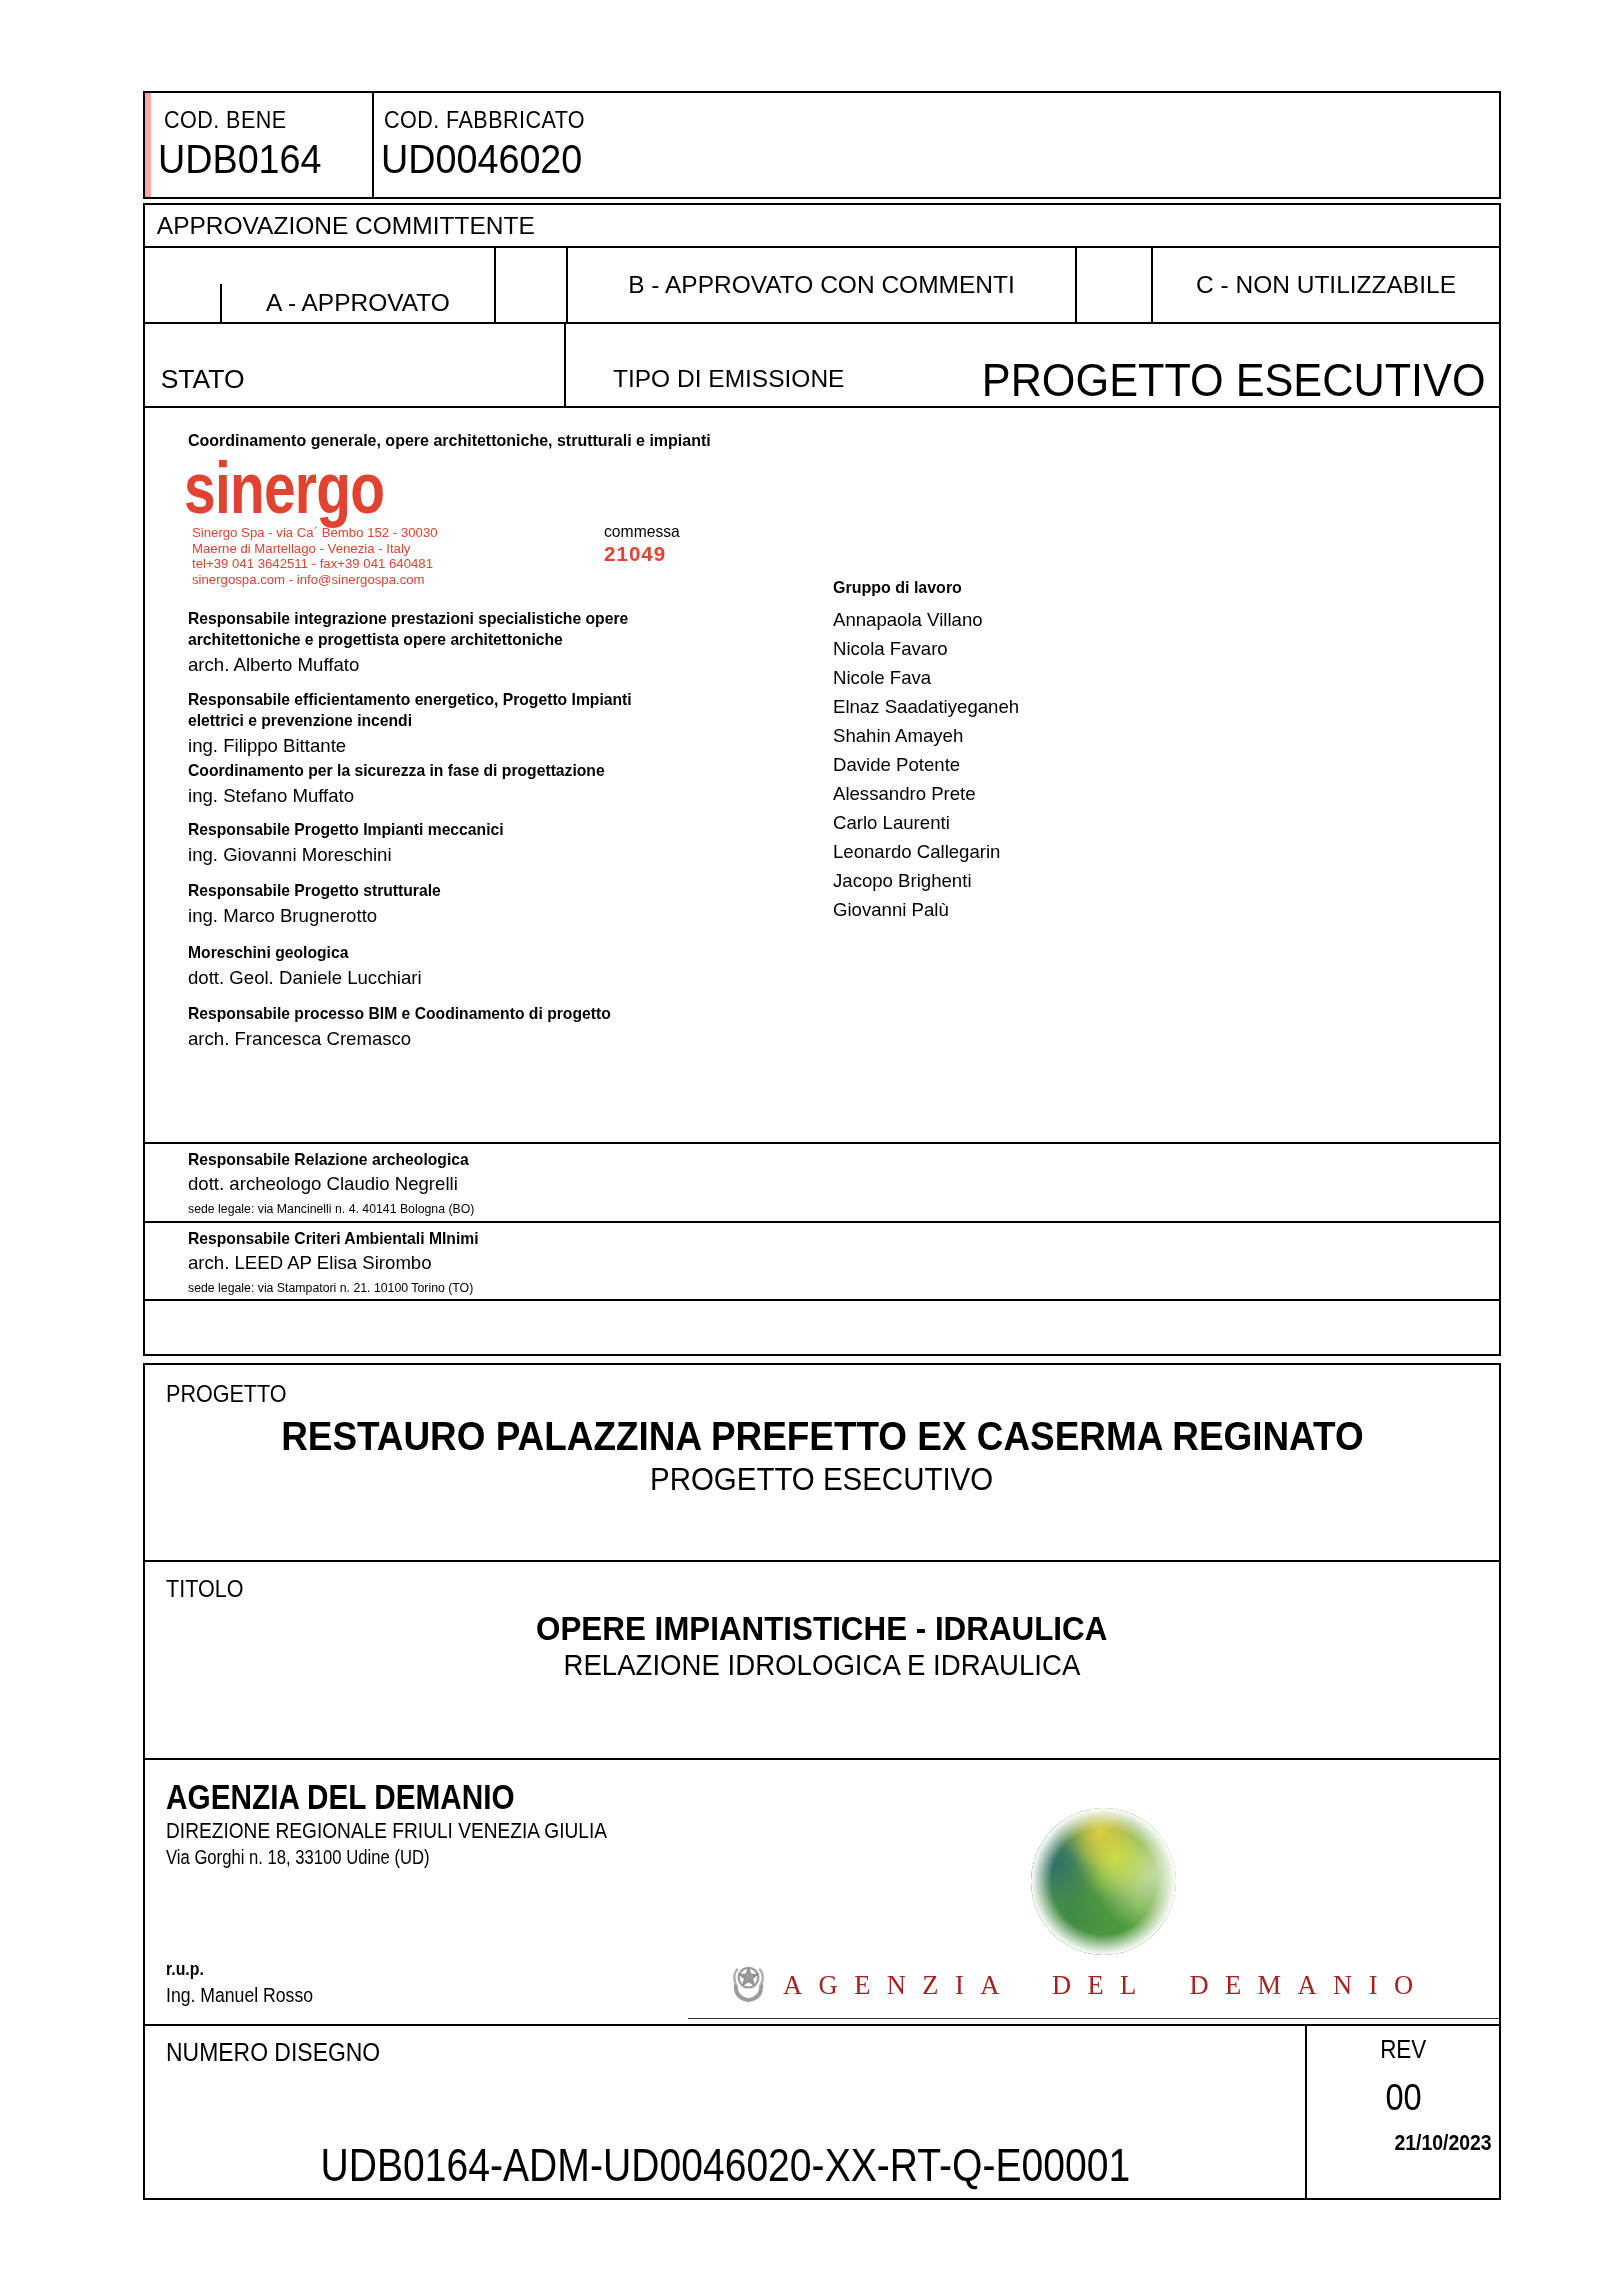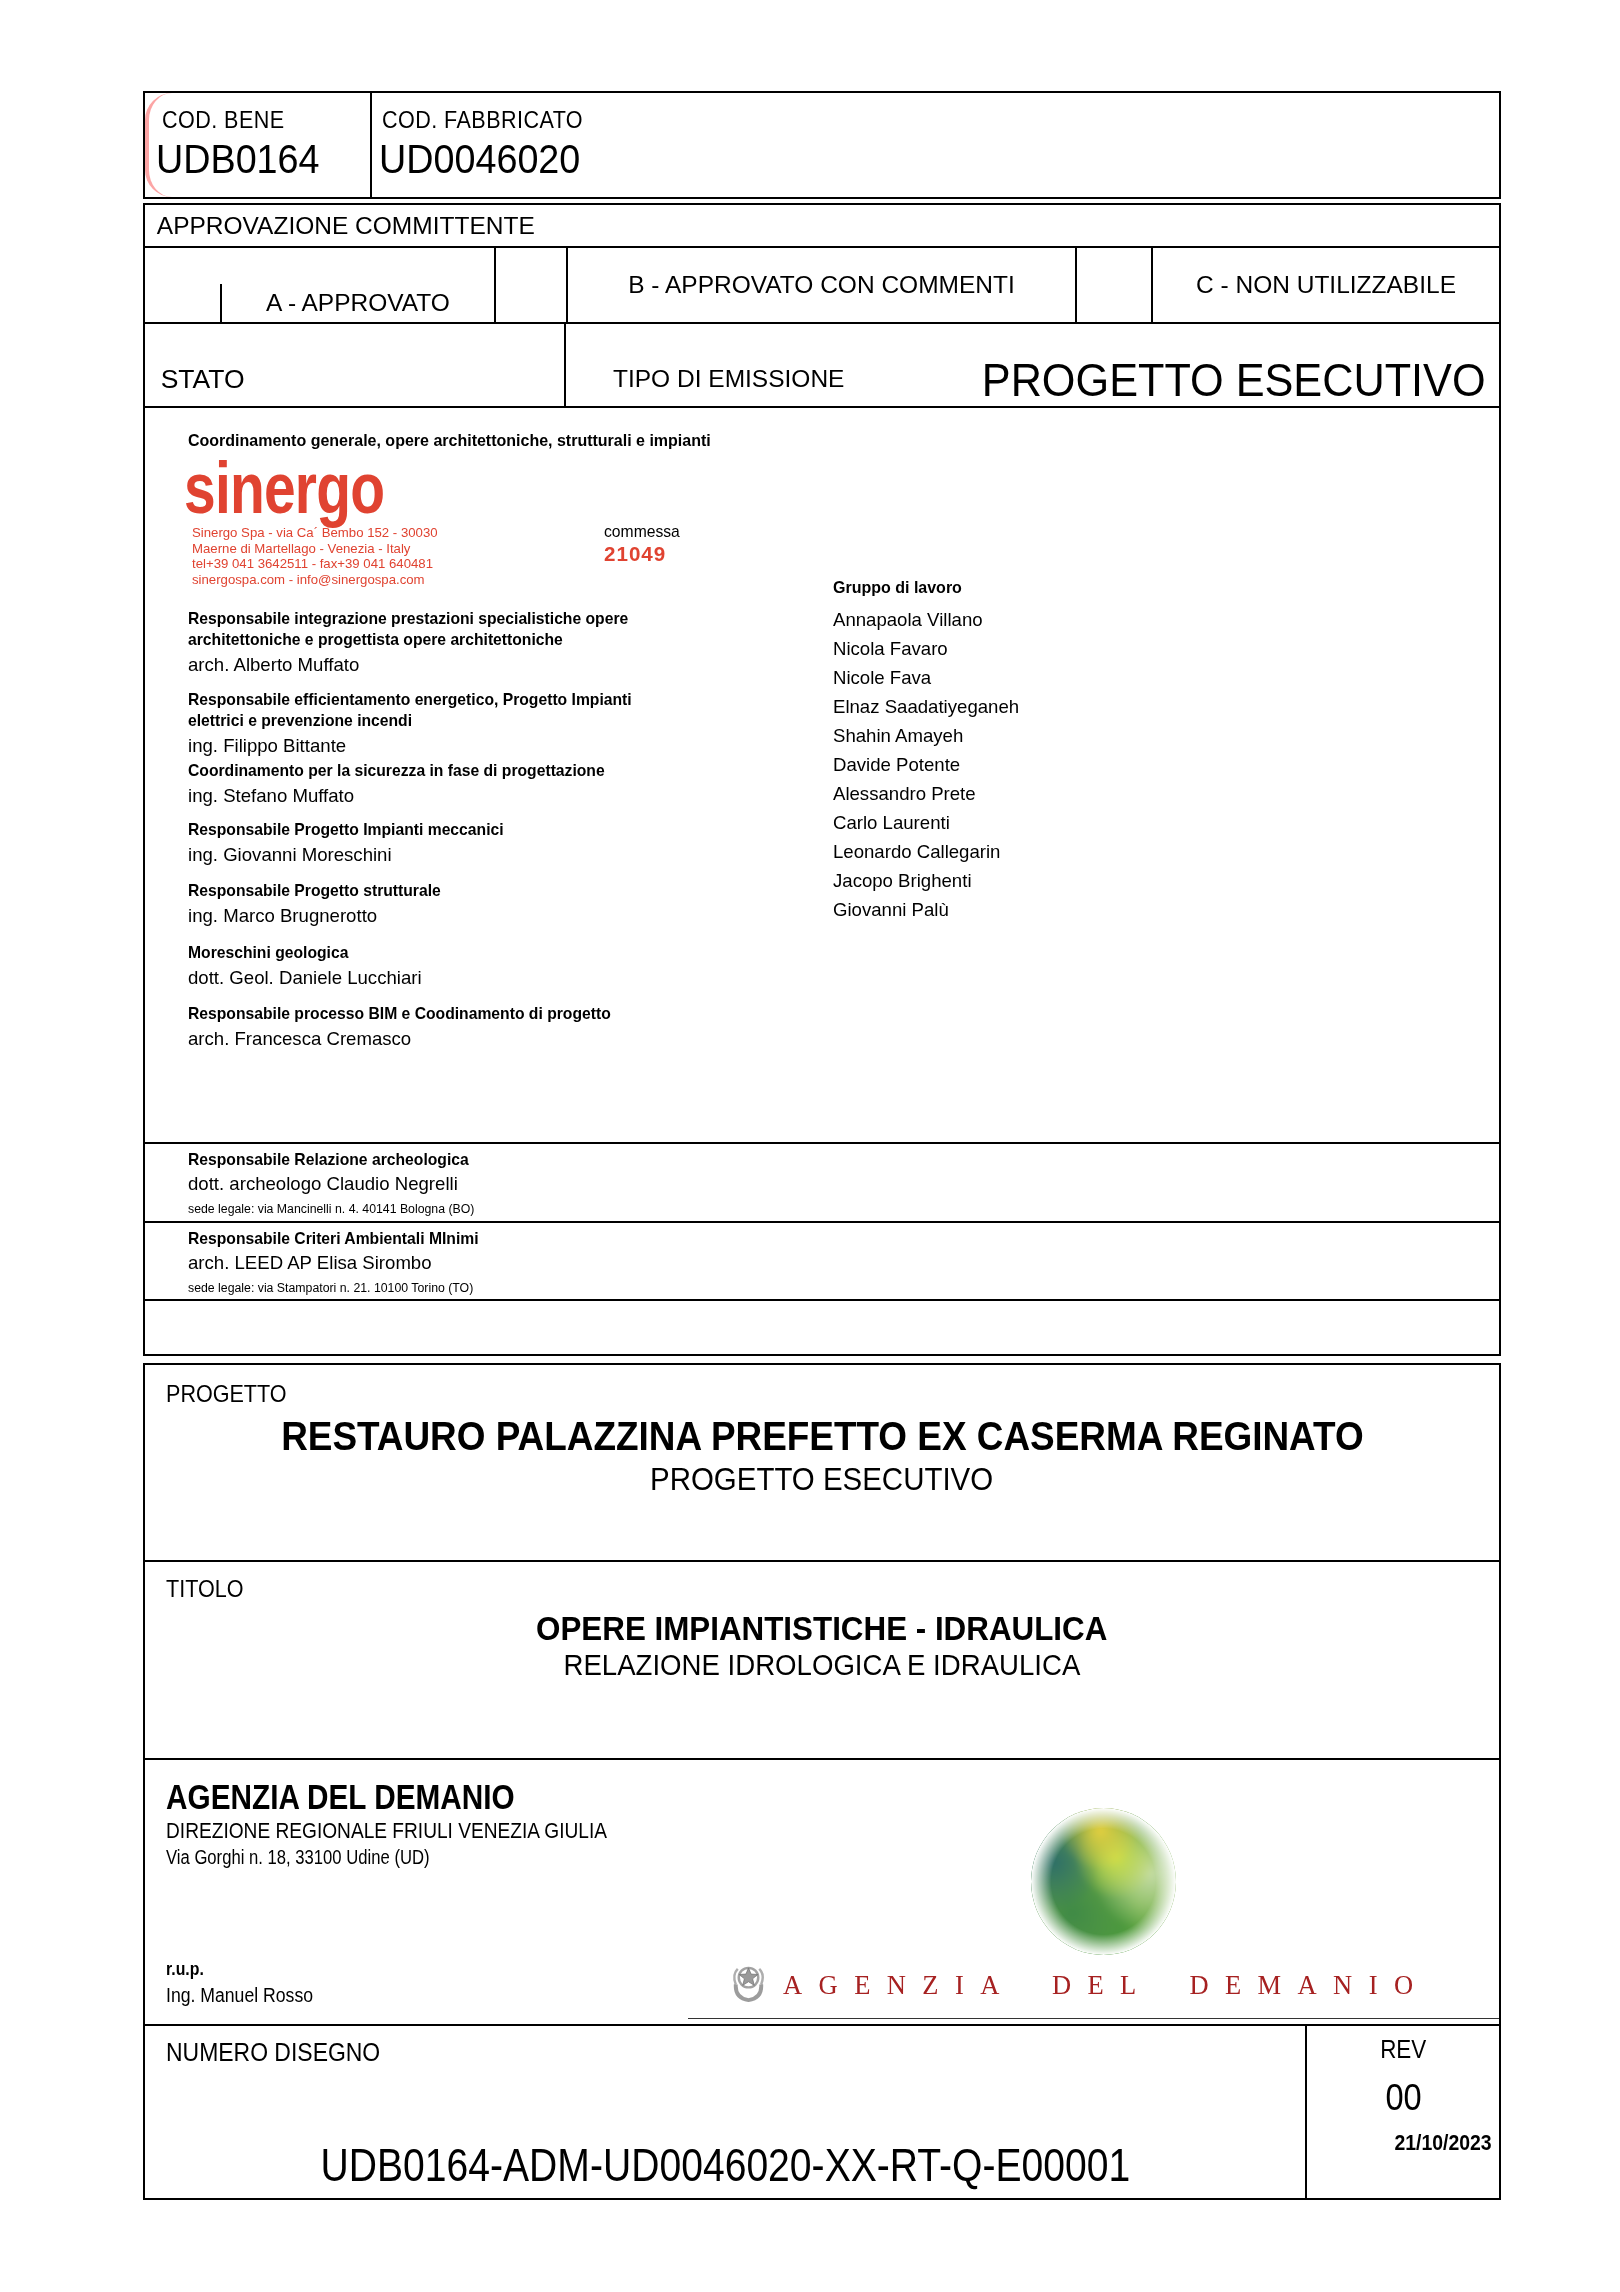--- a/index.html
+++ b/index.html
@@ -11,21 +11,21 @@
   .abs{position:absolute;}
   .cx{display:inline-block;transform:scaleX(.88);}
   .ol{transform-origin:0 50%;}
   .oc{transform-origin:50% 50%;}
   .or{transform-origin:100% 50%;}
   .b{font-weight:bold;}
   .ctr{left:0;right:0;text-align:center;}
   
   .blockA{left:143px;top:91px;width:1358px;height:108px;border:2px solid #000;border-bottom-width:2.9px;display:flex;}
   .blockA .c1{position:relative;width:823px;}
-  .blockA .c2{position:relative;width:221px;border-left:4px solid #fca5a5;border-radius:27px;}
+  .blockA .c2{position:relative;width:221px;border-left:6px solid #fca5a5;}
   .blockA .c3{position:relative;flex:1;border-left:2px solid #000;}
   .flabel{font-size:24.5px;letter-spacing:0.5px;}
   .fvalue{font-size:41px;letter-spacing:0;}
   
   .blockB{left:143px;top:203px;width:1358px;height:233px;border:2px solid #000;border-bottom-width:2.9px;display:flex;flex-direction:column;}
   .rowAppTitle{height:43px;border-bottom:2px solid #000;display:flex;align-items:center;padding-left:11.8px;box-sizing:border-box;}
   .rowApp{height:76px;border-bottom:2px solid #000;display:flex;box-sizing:border-box;}
   .rowApp .cell{display:flex;align-items:center;justify-content:center;box-sizing:border-box;font-size:24.5px;}
   .rowStato{flex:1;display:flex;box-sizing:border-box;}
   .rowStato .c1{width:421px;border-right:2px solid #000;display:flex;align-items:center;padding-left:15.7px;box-sizing:border-box;}

